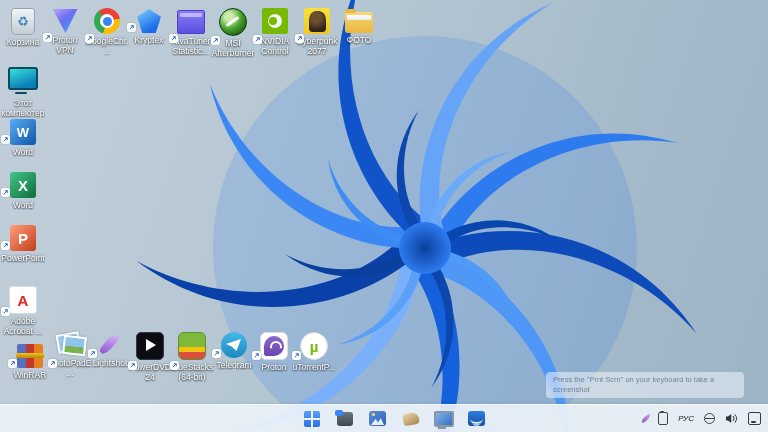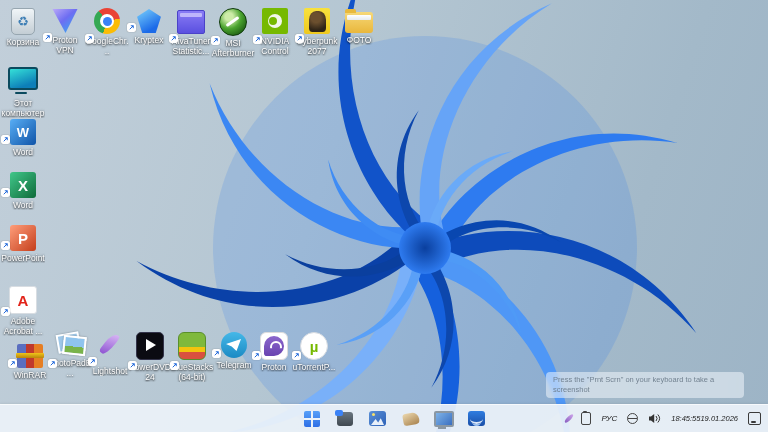--- a/index.html
+++ b/index.html
@@ -338,21 +338,21 @@
     </div>
   <div class="dlabel" style="margin-top:0">PhotoPadE...</div>
 </div>
 <div class="dicon" style="left:88px;top:330px">
   <div class="g g-lightshot"></div>
   <div class="badge" style="bottom:10px">
       <svg width="7" height="7" viewBox="0 0 8 8">
         <path d="M2 6 L6 2 M3.2 2 H6 V4.8" stroke="#1b64d8" stroke-width="1.1" fill="none"></path>
       </svg>
     </div>
-  <div class="dlabel" style="margin-top:8px">Lightshot</div>
+  <div class="dlabel" style="margin-top:0">Lightshot</div>
 </div>
 <div class="dicon" style="left:128px;top:330px">
   <div class="g g-powerdvd"></div>
   <div class="badge" style="bottom:12px">
       <svg width="7" height="7" viewBox="0 0 8 8">
         <path d="M2 6 L6 2 M3.2 2 H6 V4.8" stroke="#1b64d8" stroke-width="1.1" fill="none"></path>
       </svg>
     </div>
   <div class="dlabel">PowerDVD 24</div>
 </div>
@@ -429,21 +429,17 @@
     <div class="trayitem tray-lang">РУС</div>
     <div class="trayitem">
         <div class="y-globe"></div>
       </div>
     <div class="trayitem">
       <svg width="13" height="11" viewBox="0 0 13 11">
         <path d="M1 3.5 h2 L6.2 1 v9 L3 7.5 H1 z" fill="#333"></path>
         <path d="M8 3 q2.2 2.5 0 5 M9.8 1.5 q3.6 4 0 8" stroke="#333" stroke-width="1" fill="none"></path>
       </svg>
     </div>
-    <div class="trayitem tray-clock">
-      <div>18:45:55</div>
-      <div>19.01.2026</div>
-    </div>
     <div class="trayitem">
         <div class="y-notif"></div>
       </div>
   </div>
 </div>
 
 </body></html>

